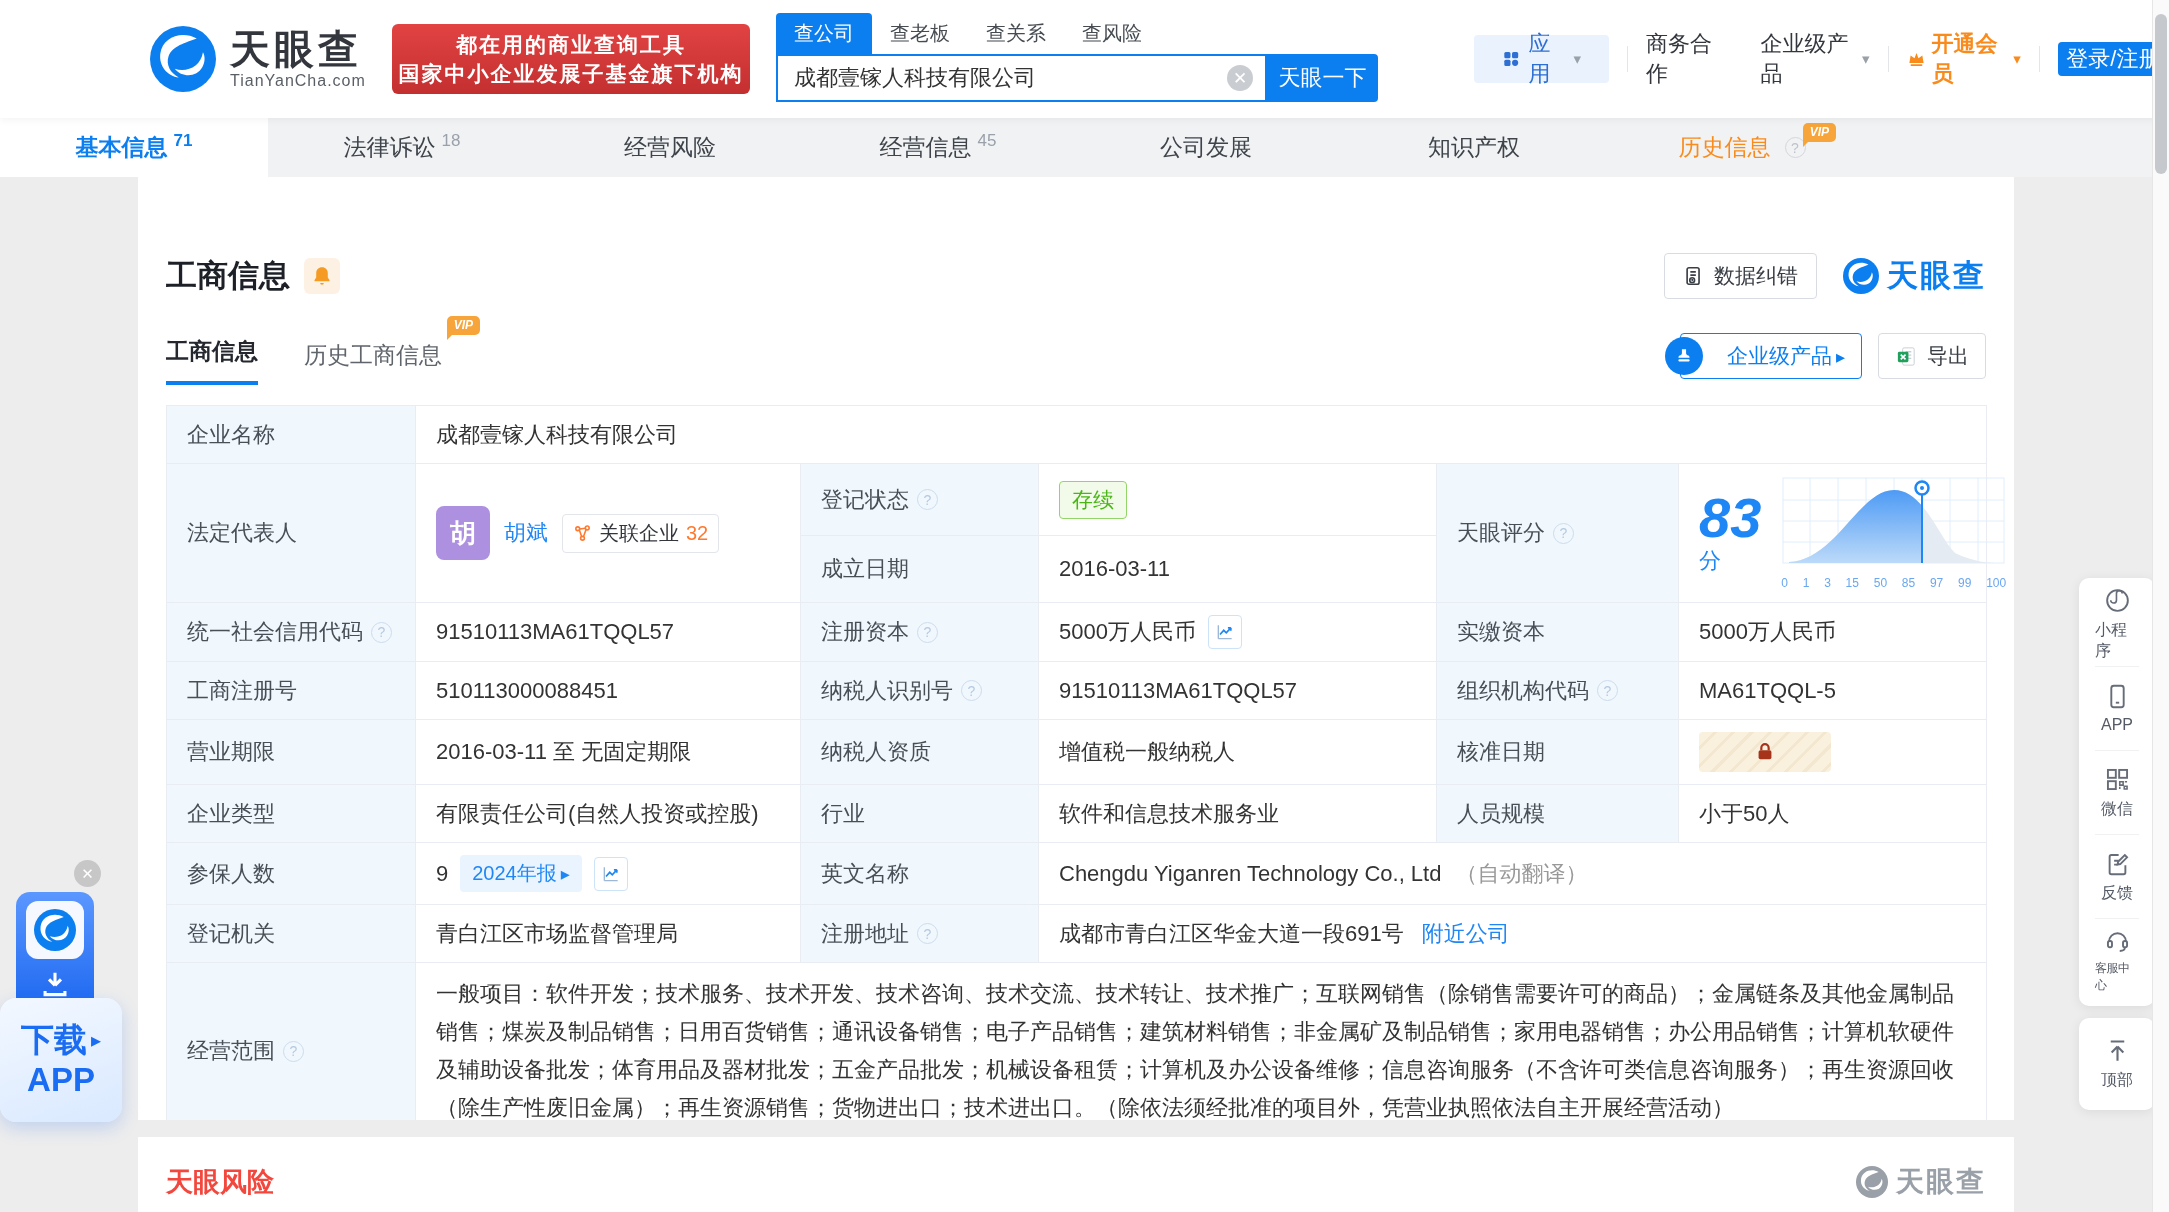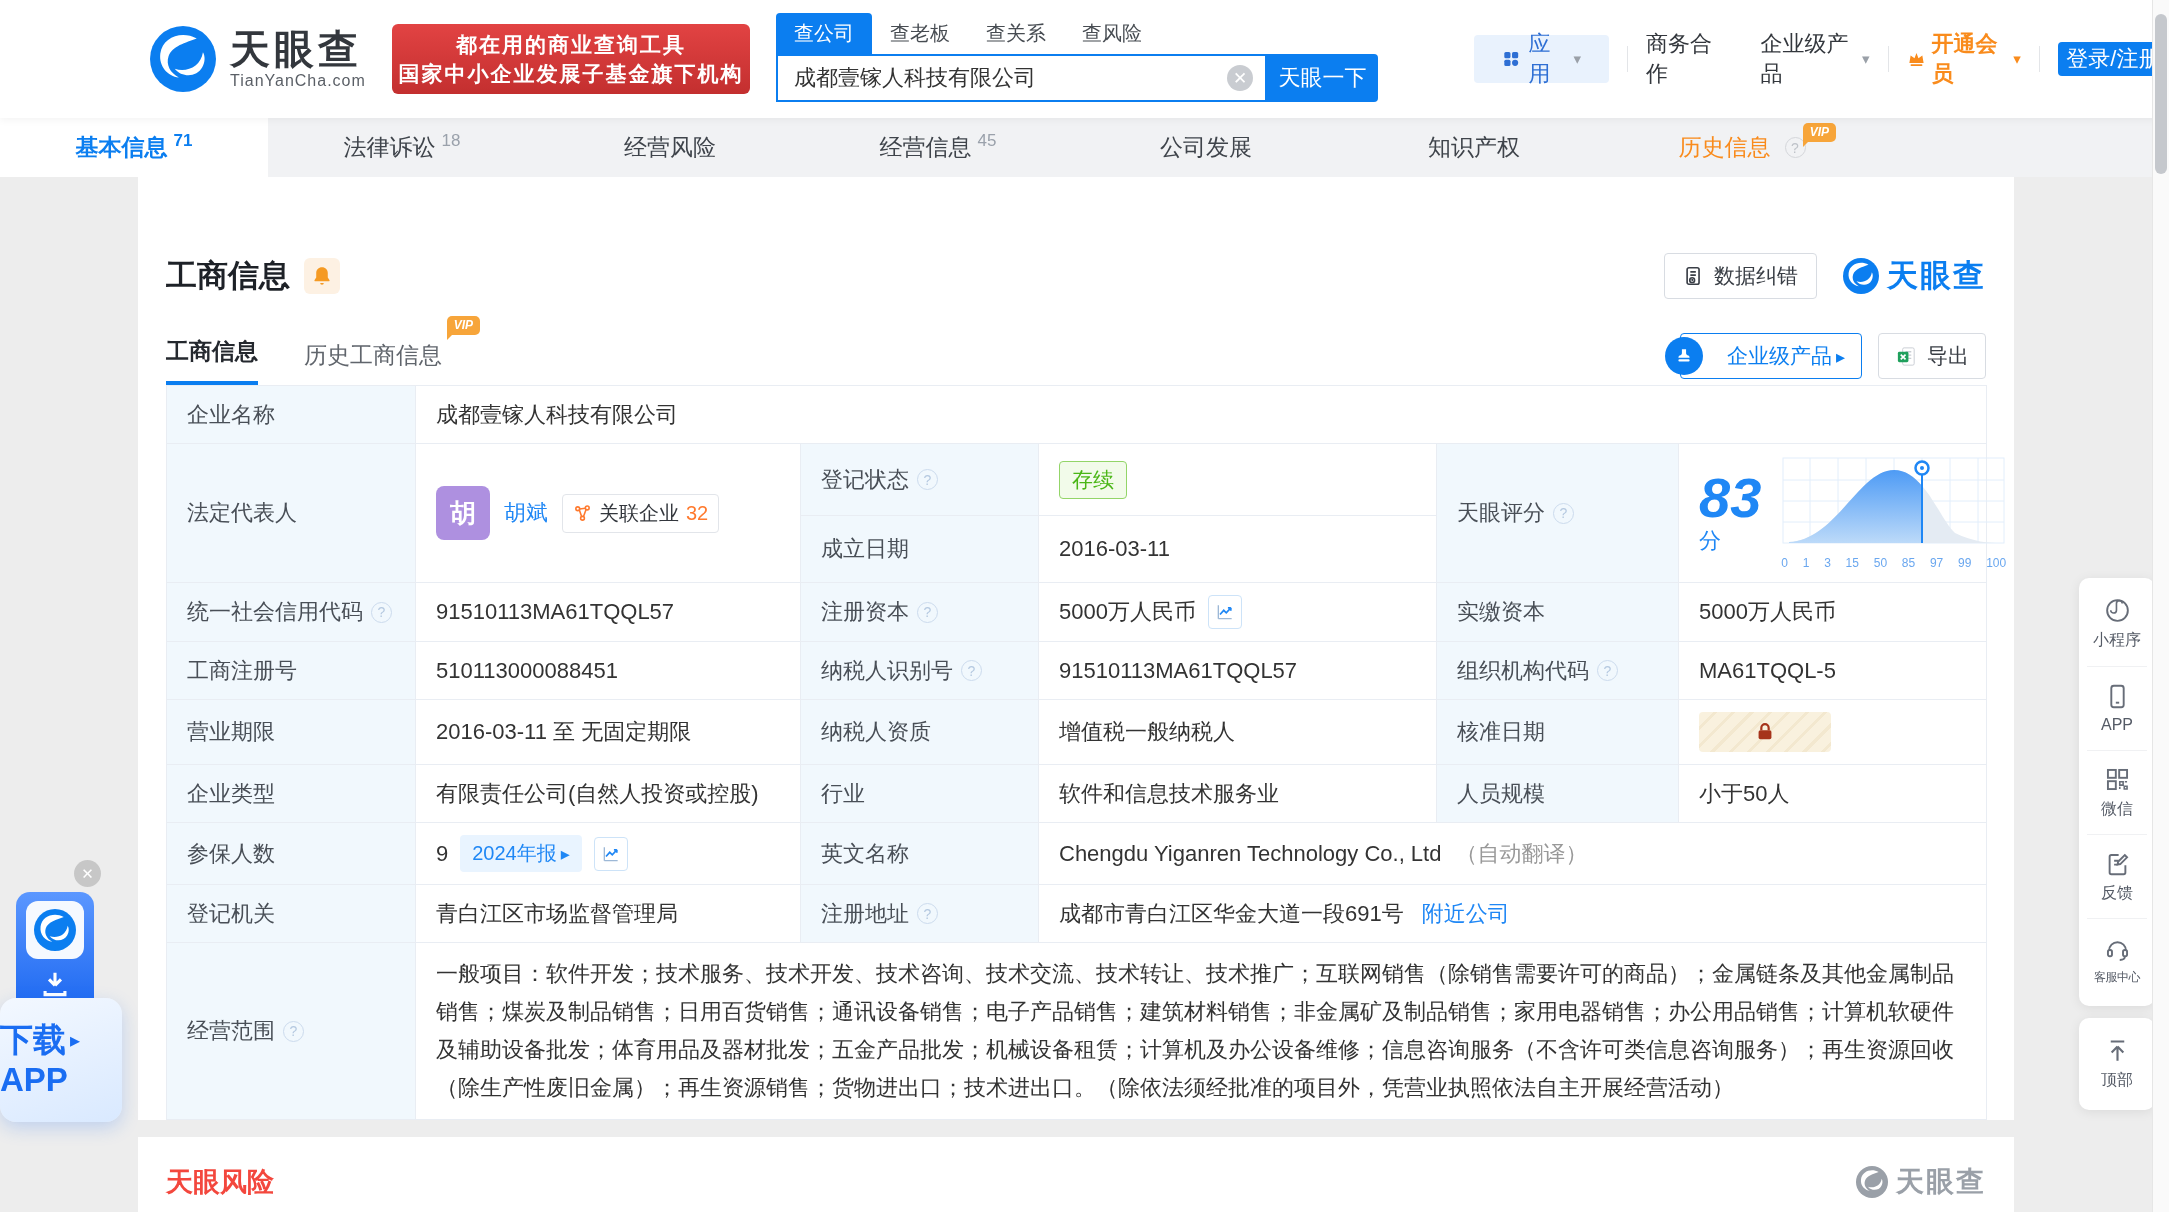--- a/index.html
+++ b/index.html
@@ -78,21 +78,21 @@
   .subtab-right { margin-left:auto; display:flex; align-items:center; gap:16px; padding-bottom:6px; }
   .snapshot-btn { position:relative; height:46px; border:1px solid #0b7ef0; border-radius:4px; background:#fff;
                   color:#0b7ef0; font-size:21px; padding:0 16px 0 46px; cursor:pointer; font-family:inherit;
                   display:flex; align-items:center; gap:4px; }
   .snapshot-ic { position:absolute; left:-16px; top:3px; width:38px; height:38px; border-radius:50%;
                  background:#0b7ef0; display:flex; align-items:center; justify-content:center; }
   .export-btn { height:46px; border:1px solid #d8dce2; border-radius:4px; background:#fff; cursor:pointer;
                 display:flex; align-items:center; gap:9px; padding:0 16px; font-size:21px; color:#383d44; font-family:inherit; }
   .arrow-r::after { content:"▸"; font-size:18px; }
   
-  table.info { border-collapse:collapse; table-layout:fixed; width:1820px; }
+  table.info { border-collapse:collapse; table-layout:fixed; width:1820px; margin-top:20px; }
   .info td { border:1px solid #e9edf3; font-size:22px; color:#333; padding:12px 20px; vertical-align:middle; }
   .info td.lbl { background:#f1f8fd; color:#494f57; }
   .lblin { display:flex; align-items:center; }
   .h58 { height:58px; }
   .link { color:#1f87f5; cursor:pointer; text-decoration:none; }
   .avatar { width:54px; height:54px; border-radius:8px; background:#ae90e0; color:#fff; font-size:26px; font-weight:700;
             display:flex; align-items:center; justify-content:center; cursor:pointer; flex:none; }
   .rep-cell { display:flex; align-items:center; gap:14px; }
   .rel-badge { display:inline-flex; align-items:center; gap:7px; border:1px solid #e2e5ea; border-radius:4px;
                padding:5px 10px; font-size:20px; color:#33373d; cursor:pointer; background:#fff; }
@@ -116,41 +116,41 @@
   .score-ticks { display:flex; justify-content:space-between; font-size:12px; color:#6aa7ef; margin-top:2px; }
   
   .footer-card { position:absolute; left:138px; top:1137px; width:1876px; height:90px; background:#fff;
                  display:flex; align-items:center; justify-content:space-between; padding:0 28px; z-index:3; }
   .risk-title { font-size:27px; font-weight:800; color:#f3473d; }
   .brand-gray { display:flex; align-items:center; gap:8px; color:#9aa0a8; }
   .brand-gray .logo-swirl { width:32px; height:32px; color:#9aa0a8; }
   .brand-gray .t { font-size:28px; font-weight:800; letter-spacing:2px; }
   
   .side-card { position:absolute; right:14px; width:76px; background:#fff; border-radius:10px;
-               box-shadow:0 2px 12px rgba(0,0,0,.08); z-index:6; padding:4px 8px; }
+               box-shadow:0 2px 12px rgba(0,0,0,.08); z-index:6; padding:4px 16px; }
   .side-card.items { top:578px; }
   .side-card.topbtn { top:1018px; }
   .side-item { height:84px; display:flex; flex-direction:column; align-items:center; justify-content:center;
                gap:6px; font-size:16px; color:#555b66; cursor:pointer; }
   .side-item + .side-item { border-top:1px solid #f0f1f3; }
   .side-item .sm { font-size:12px; letter-spacing:-0.5px; }
   .side-ic { width:27px; height:27px; color:#676d78; }
   
   .fw-close { position:absolute; left:74px; top:860px; width:27px; height:27px; border-radius:50%;
               background:#c7c7c7; color:#fff; font-size:15px; display:flex; align-items:center;
               justify-content:center; cursor:pointer; z-index:7; }
   .fw-blue { position:absolute; left:16px; top:892px; width:78px; height:122px; border-radius:14px;
              background:linear-gradient(180deg,#5b97ff,#1a66f0); display:flex; flex-direction:column;
              align-items:center; padding-top:9px; z-index:6; cursor:pointer; }
   .fw-app-card { width:58px; height:58px; border-radius:12px; background:#f5f9ff; display:flex;
                  align-items:center; justify-content:center; color:#1f6df0; }
   .fw-app-card .logo-swirl { width:42px; height:42px; }
   .fw-light { position:absolute; left:0; top:998px; width:122px; height:124px; border-radius:16px;
               background:linear-gradient(160deg,#f3f8ff,#d9e9ff); box-shadow:0 6px 18px rgba(31,109,240,.22);
-              display:flex; flex-direction:column; justify-content:center;
+              display:flex; flex-direction:column; align-items:center; justify-content:center;
               color:#1a6df2; font-weight:800; font-size:33px; z-index:7; cursor:pointer; line-height:40px; }
   .fw-light .l1 { display:flex; align-items:center; gap:4px; }
   .fw-light .l1::after { content:"▸"; font-size:20px; }
   
   .scrollbar { position:absolute; right:0; top:0; bottom:0; width:17px; background:#fafafa;
                border-left:1px solid #e6e6e6; z-index:9; }
   .scroll-thumb { position:absolute; top:14px; left:2px; width:12px; height:160px; border-radius:6px;
                   background:#c5c8cd; cursor:pointer; }
 </style>
 </head>

